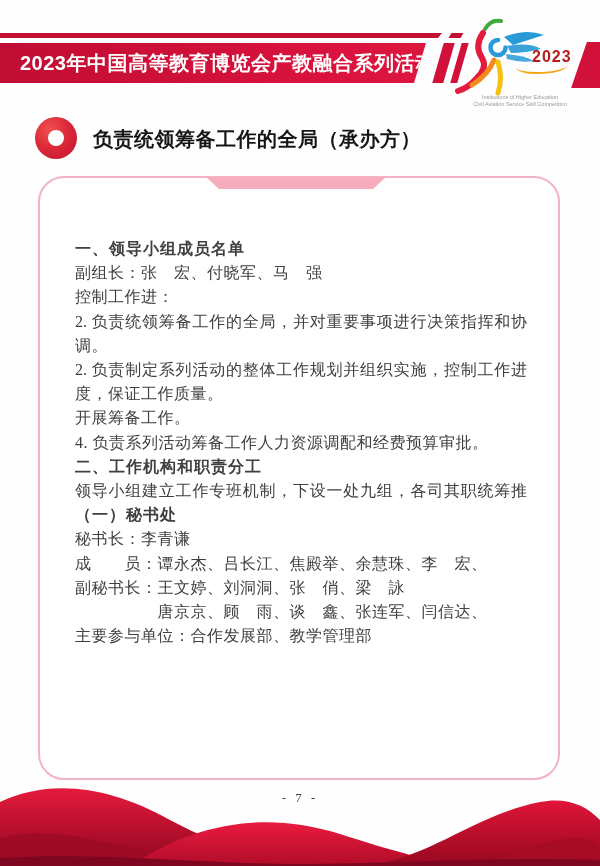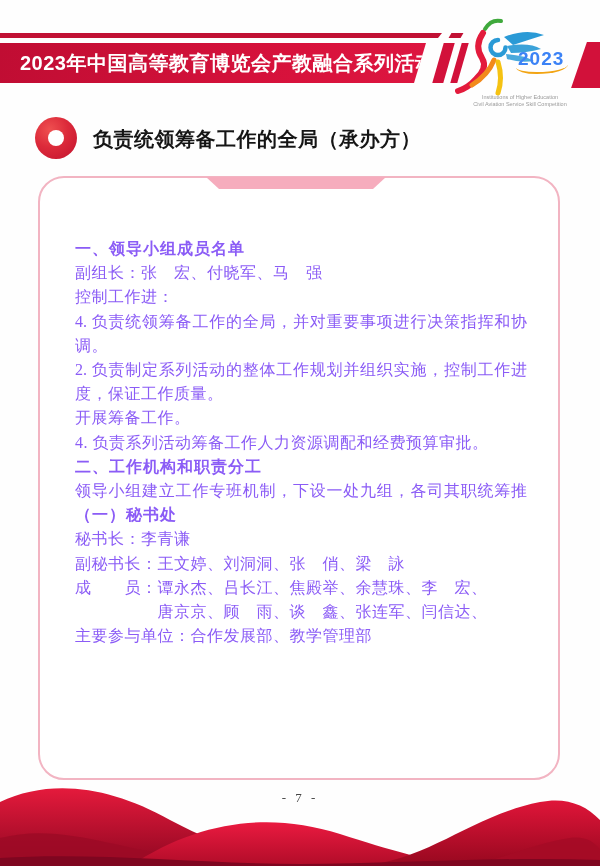--- a/index.html
+++ b/index.html
@@ -35,22 +35,22 @@
   .banner-slash.s2 { left:456px; width:7px; }
   .right-wedge {
     position:absolute; left:579px; top:42px; width:45px; height:46px;
     background:#d2113a; transform:skewX(-19deg);
   }
 
   
   .logo { position:absolute; left:452px; top:14px; width:136px; height:96px; }
   .logo-figure { position:absolute; left:2px; top:2px; }
   .logo-year {
-    position:absolute; left:66px; top:34px;
-    font-family:"Liberation Sans",sans-serif; font-weight:bold; font-size:19px; color:#3b82f6;
+    position:absolute; left:80px; top:34px;
+    font-family:"Liberation Sans",sans-serif; font-weight:bold; font-size:16px; color:#b91c1c;
     letter-spacing:1px;
   }
   .logo-swoosh {
     position:absolute; left:64px; top:44px; width:52px; height:14px;
     border-bottom:2px solid #f2a413; border-radius:0 0 60% 40%;
   }
   .logo-sub {
     position:absolute; left:0; top:80px; width:136px; text-align:center;
     font-family:"Liberation Sans",sans-serif; font-size:5.5px; line-height:6.5px; color:#9a9a9a;
     white-space:nowrap;
@@ -77,21 +77,21 @@
     position:absolute; left:38px; top:176px; width:522px; height:604px;
     border:2px solid #f2b4c2; border-radius:26px; box-sizing:border-box; background:#ffffff;
   }
   .box-tab {
     position:absolute; left:206px; top:177px; width:180px; height:12px;
     background:#f6acbd;
     clip-path:polygon(0 0,100% 0,calc(100% - 13px) 100%,13px 100%);
   }
   .doc-lines {
     position:absolute; left:75px; top:237px; width:452px;
-    font-size:16px; line-height:24.2px; color:#8b5cf6; letter-spacing:0.5px;
+    font-size:16px; line-height:24.2px; color:#404040; letter-spacing:0.5px;
   }
   .doc-line { min-height:24.2px; }
   .doc-line.bold { font-weight:bold; letter-spacing:1px; }
   .doc-line.stretch {
     text-align:justify; text-align-last:justify; text-justify:inter-character; letter-spacing:0;
   }
 
   
   .page-number {
     position:absolute; left:0; top:790px; width:600px; text-align:center;
@@ -132,32 +132,32 @@
 
   <div class="donut"></div>
   <div class="section-title">负责统领筹备工作的全局（承办方）</div>
 
   <div class="content-box"></div>
   <div class="box-tab"></div>
   <div class="doc-lines">
       <div class="doc-line bold">一、领导小组成员名单</div>
       <div class="doc-line">副组长：张　宏、付晓军、马　强</div>
       <div class="doc-line">控制工作进：</div>
-      <div class="doc-line stretch">4. 负责统领筹备工作的全局，并对重要事项进行决策指挥和协</div>
+      <div class="doc-line stretch">2. 负责统领筹备工作的全局，并对重要事项进行决策指挥和协</div>
       <div class="doc-line">调。</div>
       <div class="doc-line stretch">2. 负责制定系列活动的整体工作规划并组织实施，控制工作进</div>
       <div class="doc-line">度，保证工作质量。</div>
       <div class="doc-line">开展筹备工作。</div>
       <div class="doc-line">4. 负责系列活动筹备工作人力资源调配和经费预算审批。</div>
       <div class="doc-line bold">二、工作机构和职责分工</div>
       <div class="doc-line stretch">领导小组建立工作专班机制，下设一处九组，各司其职统筹推</div>
       <div class="doc-line bold">（一）秘书处</div>
       <div class="doc-line">秘书长：李青谦</div>
+      <div class="doc-line">成　　员：谭永杰、吕长江、焦殿举、余慧珠、李　宏、</div>
       <div class="doc-line">副秘书长：王文婷、刘洞洞、张　俏、梁　詠</div>
-      <div class="doc-line">成　　员：谭永杰、吕长江、焦殿举、余慧珠、李　宏、</div>
       <div class="doc-line">　　　　　唐京京、顾　雨、谈　鑫、张连军、闫信达、</div>
       <div class="doc-line">主要参与单位：合作发展部、教学管理部</div>
     </div>
 
   <div class="page-number">- 7 -</div>
 
   <svg class="ribbon" viewBox="0 0 600 80" preserveAspectRatio="none">
     <defs>
       <linearGradient id="gLeft" x1="0" y1="0" x2="0" y2="1">
         <stop offset="0" stop-color="#e51a3c"></stop>

